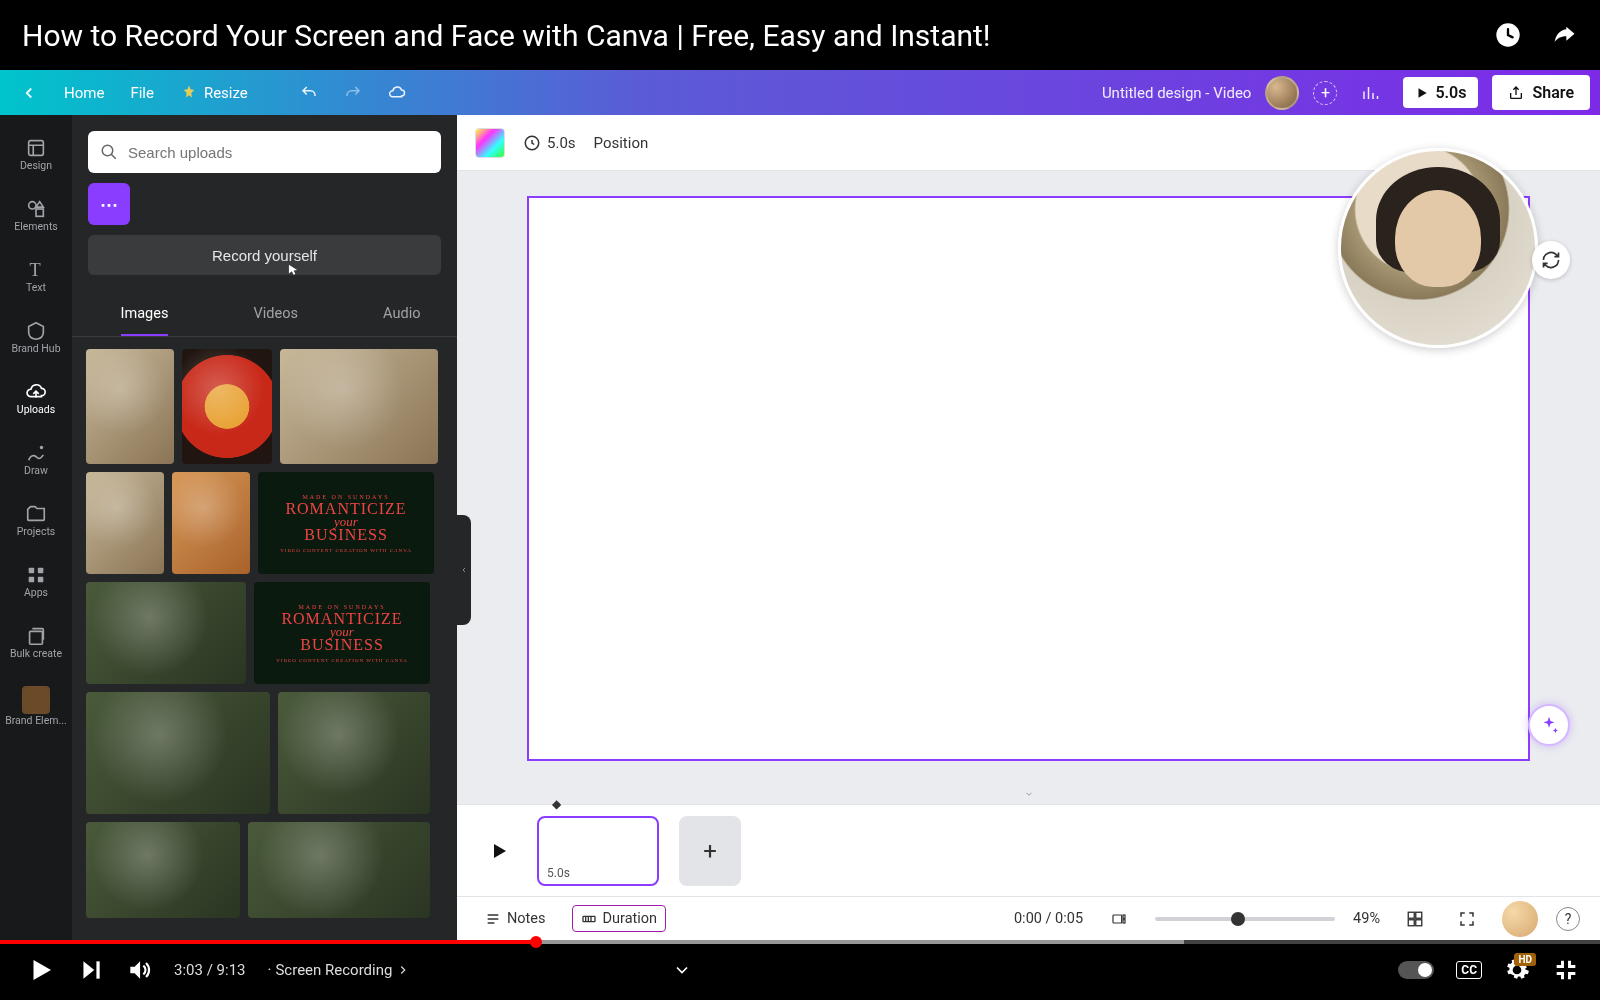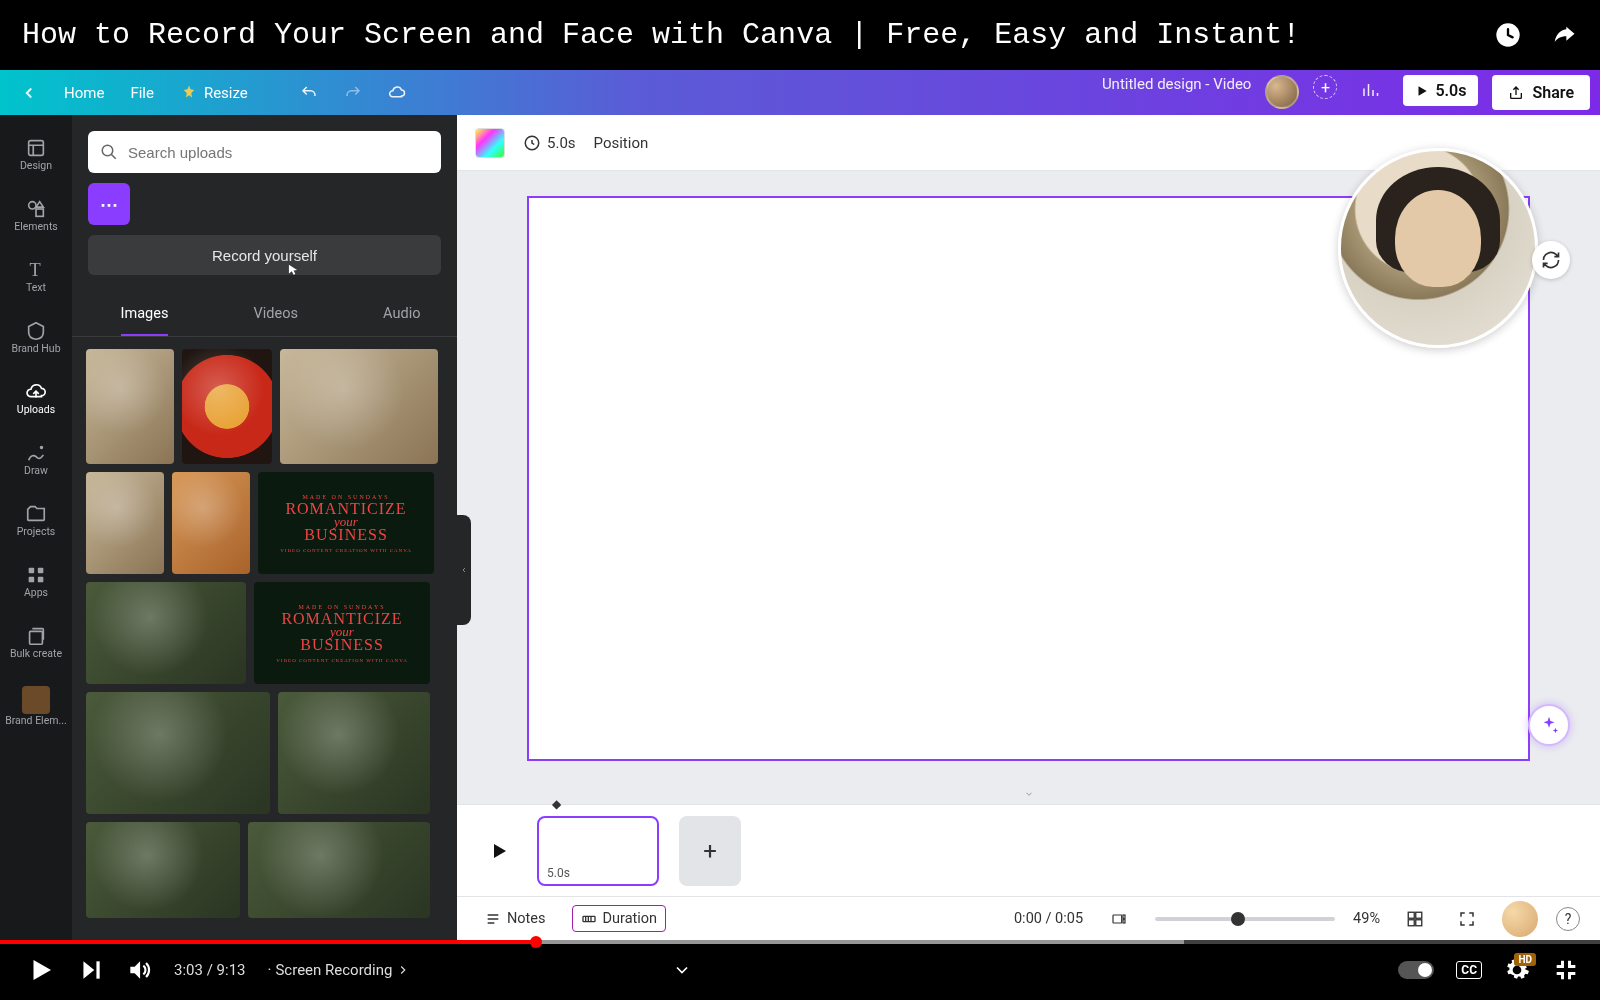--- a/index.html
+++ b/index.html
@@ -1,32 +1,32 @@
 <!DOCTYPE html>
 <html><head>
 <meta charset="utf-8">
 <style>
   * { box-sizing: border-box; margin: 0; padding: 0; }
   html, body { width: 1600px; height: 1000px; font-family: -apple-system, BlinkMacSystemFont, "Segoe UI", Roboto, sans-serif; overflow: hidden; background: #000; }
   
   
-  .title-bar { height: 70px; background: #000; display: flex; align-items: center; justify-content: space-between; padding: 0 22px; font-family: Liberation Mono, monospace; }
+  .title-bar { height: 70px; background: #000; display: flex; align-items: center; justify-content: space-between; padding: 0 22px; }
   .title-bar h1 { color: #fff; font-size: 30px; font-weight: 400; }
   .title-actions { display: flex; align-items: center; gap: 28px; }
   .title-actions .icon { color: #fff; width: 28px; height: 28px; }
   
   
   .canva-header {
     height: 45px;
     background: linear-gradient(90deg, #00c4cc 0%, #5b5bd6 40%, #7d2ae8 100%);
     display: flex; align-items: center; padding: 0 10px; gap: 6px;
     color: #fff;
   }
   .canva-header .left { display:flex; align-items:center; gap:6px; }
-  .canva-header .right { margin-left:auto; display:flex; align-items:flex-start; gap:14px; }
+  .canva-header .right { margin-left:auto; display:flex; align-items:center; gap:14px; }
   .hdr-btn { display:flex; align-items:center; gap:6px; padding:6px 10px; border-radius:4px; font-size:15px; cursor:pointer; }
   .hdr-icon { width:18px; height:18px; opacity:0.9; }
   .resize-icon { color:#ffd24d; }
   .avatar-sm { width:34px; height:34px; border-radius:50%; background: radial-gradient(circle at 30% 30%, #d8b890, #7a5c3a); border:2px solid rgba(255,255,255,0.3); }
   .play-pill { background:#fff; color:#111; font-weight:600; padding:6px 12px; border-radius:4px; display:flex; align-items:center; gap:6px; }
   .share-btn { background:#fff; color:#111; font-weight:600; padding:8px 16px; border-radius:4px; display:flex; align-items:center; gap:8px; }
   .plus-circle { width:24px; height:24px; border:1.5px dashed rgba(255,255,255,0.7); border-radius:50%; display:flex; align-items:center; justify-content:center; font-size:16px; }
   
   
   .app-body { display:flex; height: calc(100% - 70px - 45px - 60px); background:#ebecf0; }

